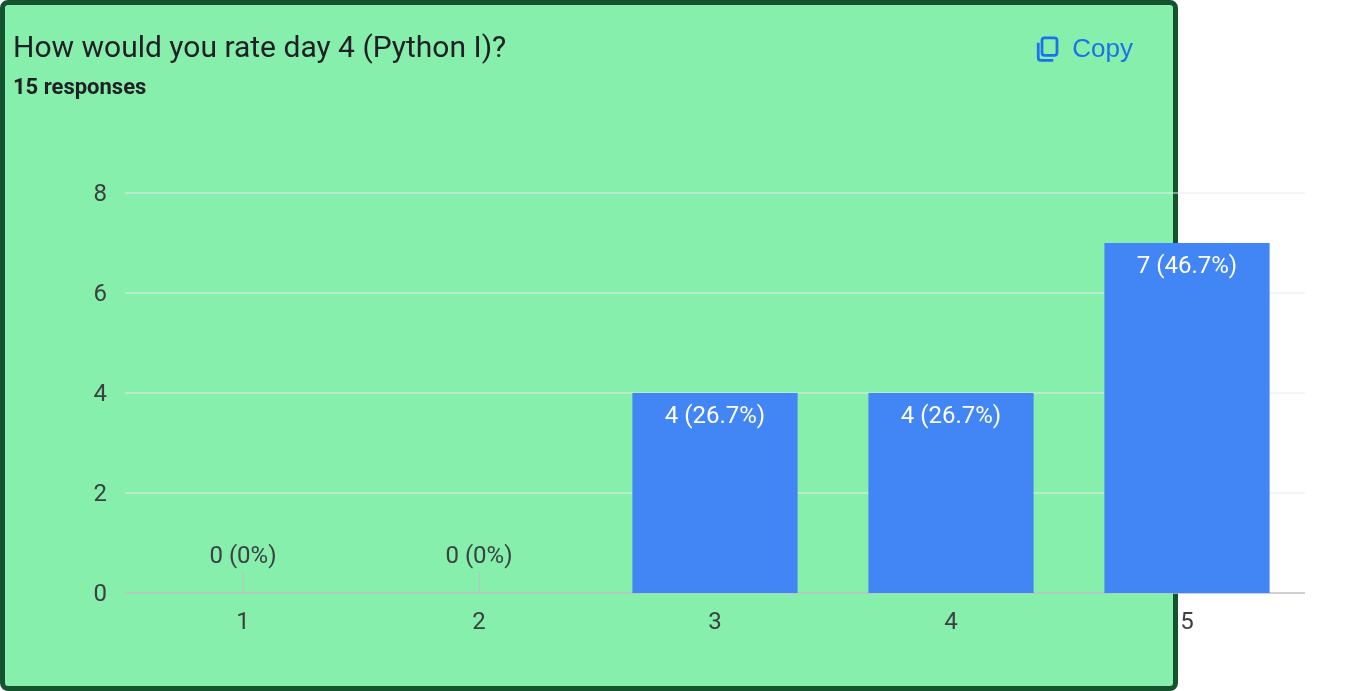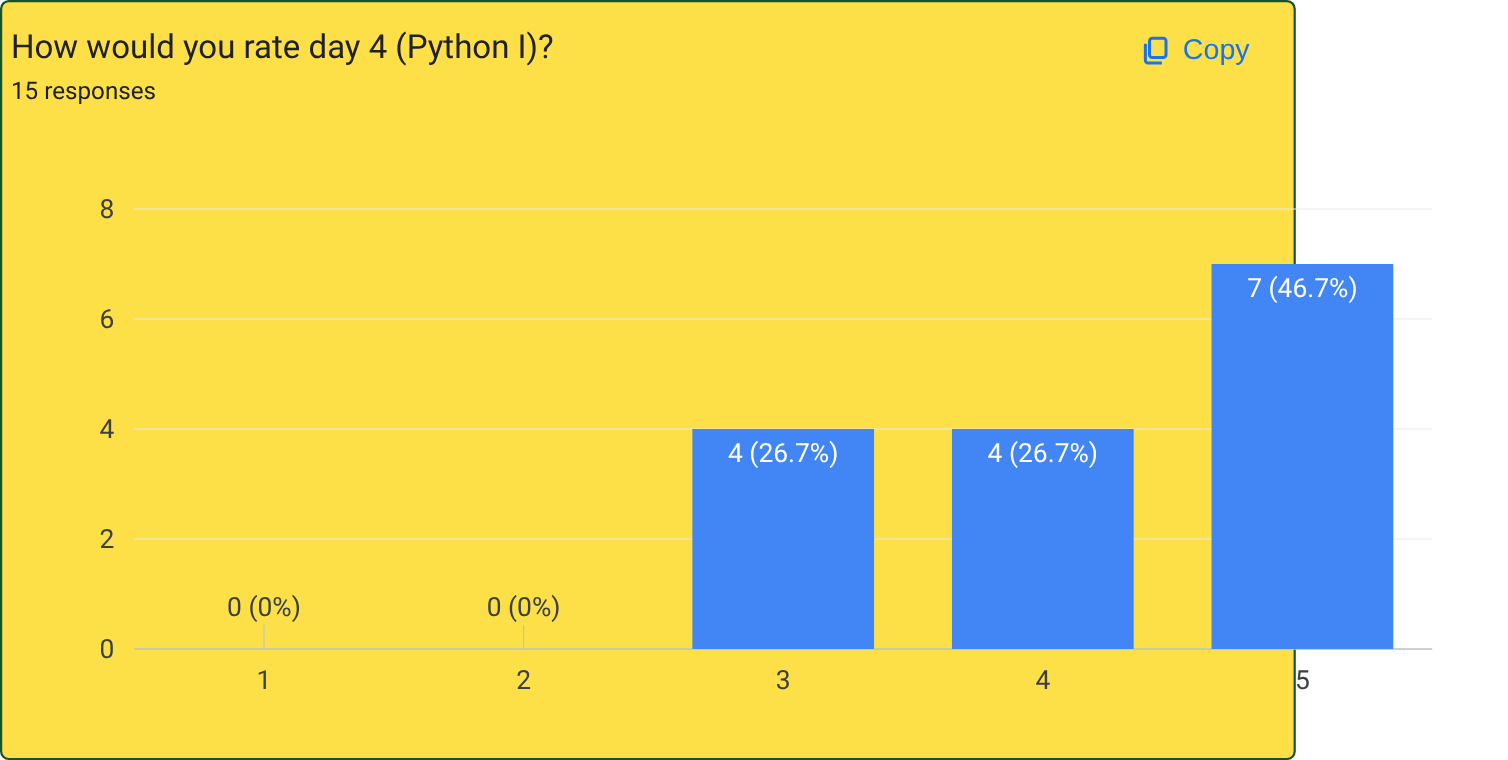--- a/index.html
+++ b/index.html
@@ -6,42 +6,42 @@
     body {
       font-family: -apple-system, BlinkMacSystemFont, "Segoe UI", Roboto, Arial, sans-serif;
       background: #fff;
       width: 1371px;
       height: 691px;
       overflow: hidden;
     }
     .card {
       width: 1178px;
       height: 691px;
-      background: #fde047;
-      border: 2px solid #14532d;
+      background: #86efac;
+      border: 5px solid #14532d;
       border-radius: 8px;
       position: relative;
     }
     .header {
       display: flex;
       justify-content: space-between;
       align-items: flex-start;
       padding: 24px 32px 0 8px;
     }
     .title-block { }
     .question-title {
       font-size: 30px;
       color: #202124;
       font-weight: 400;
       margin-bottom: 10px;
     }
     .responses-text {
       font-size: 22px;
       color: #202124;
-      font-weight: 400;
+      font-weight: 700;
     }
     .copy-btn {
       display: flex;
       align-items: center;
       gap: 10px;
       background: transparent;
       border: none;
       cursor: pointer;
       color: #1a73e8;
       font-size: 26px;

